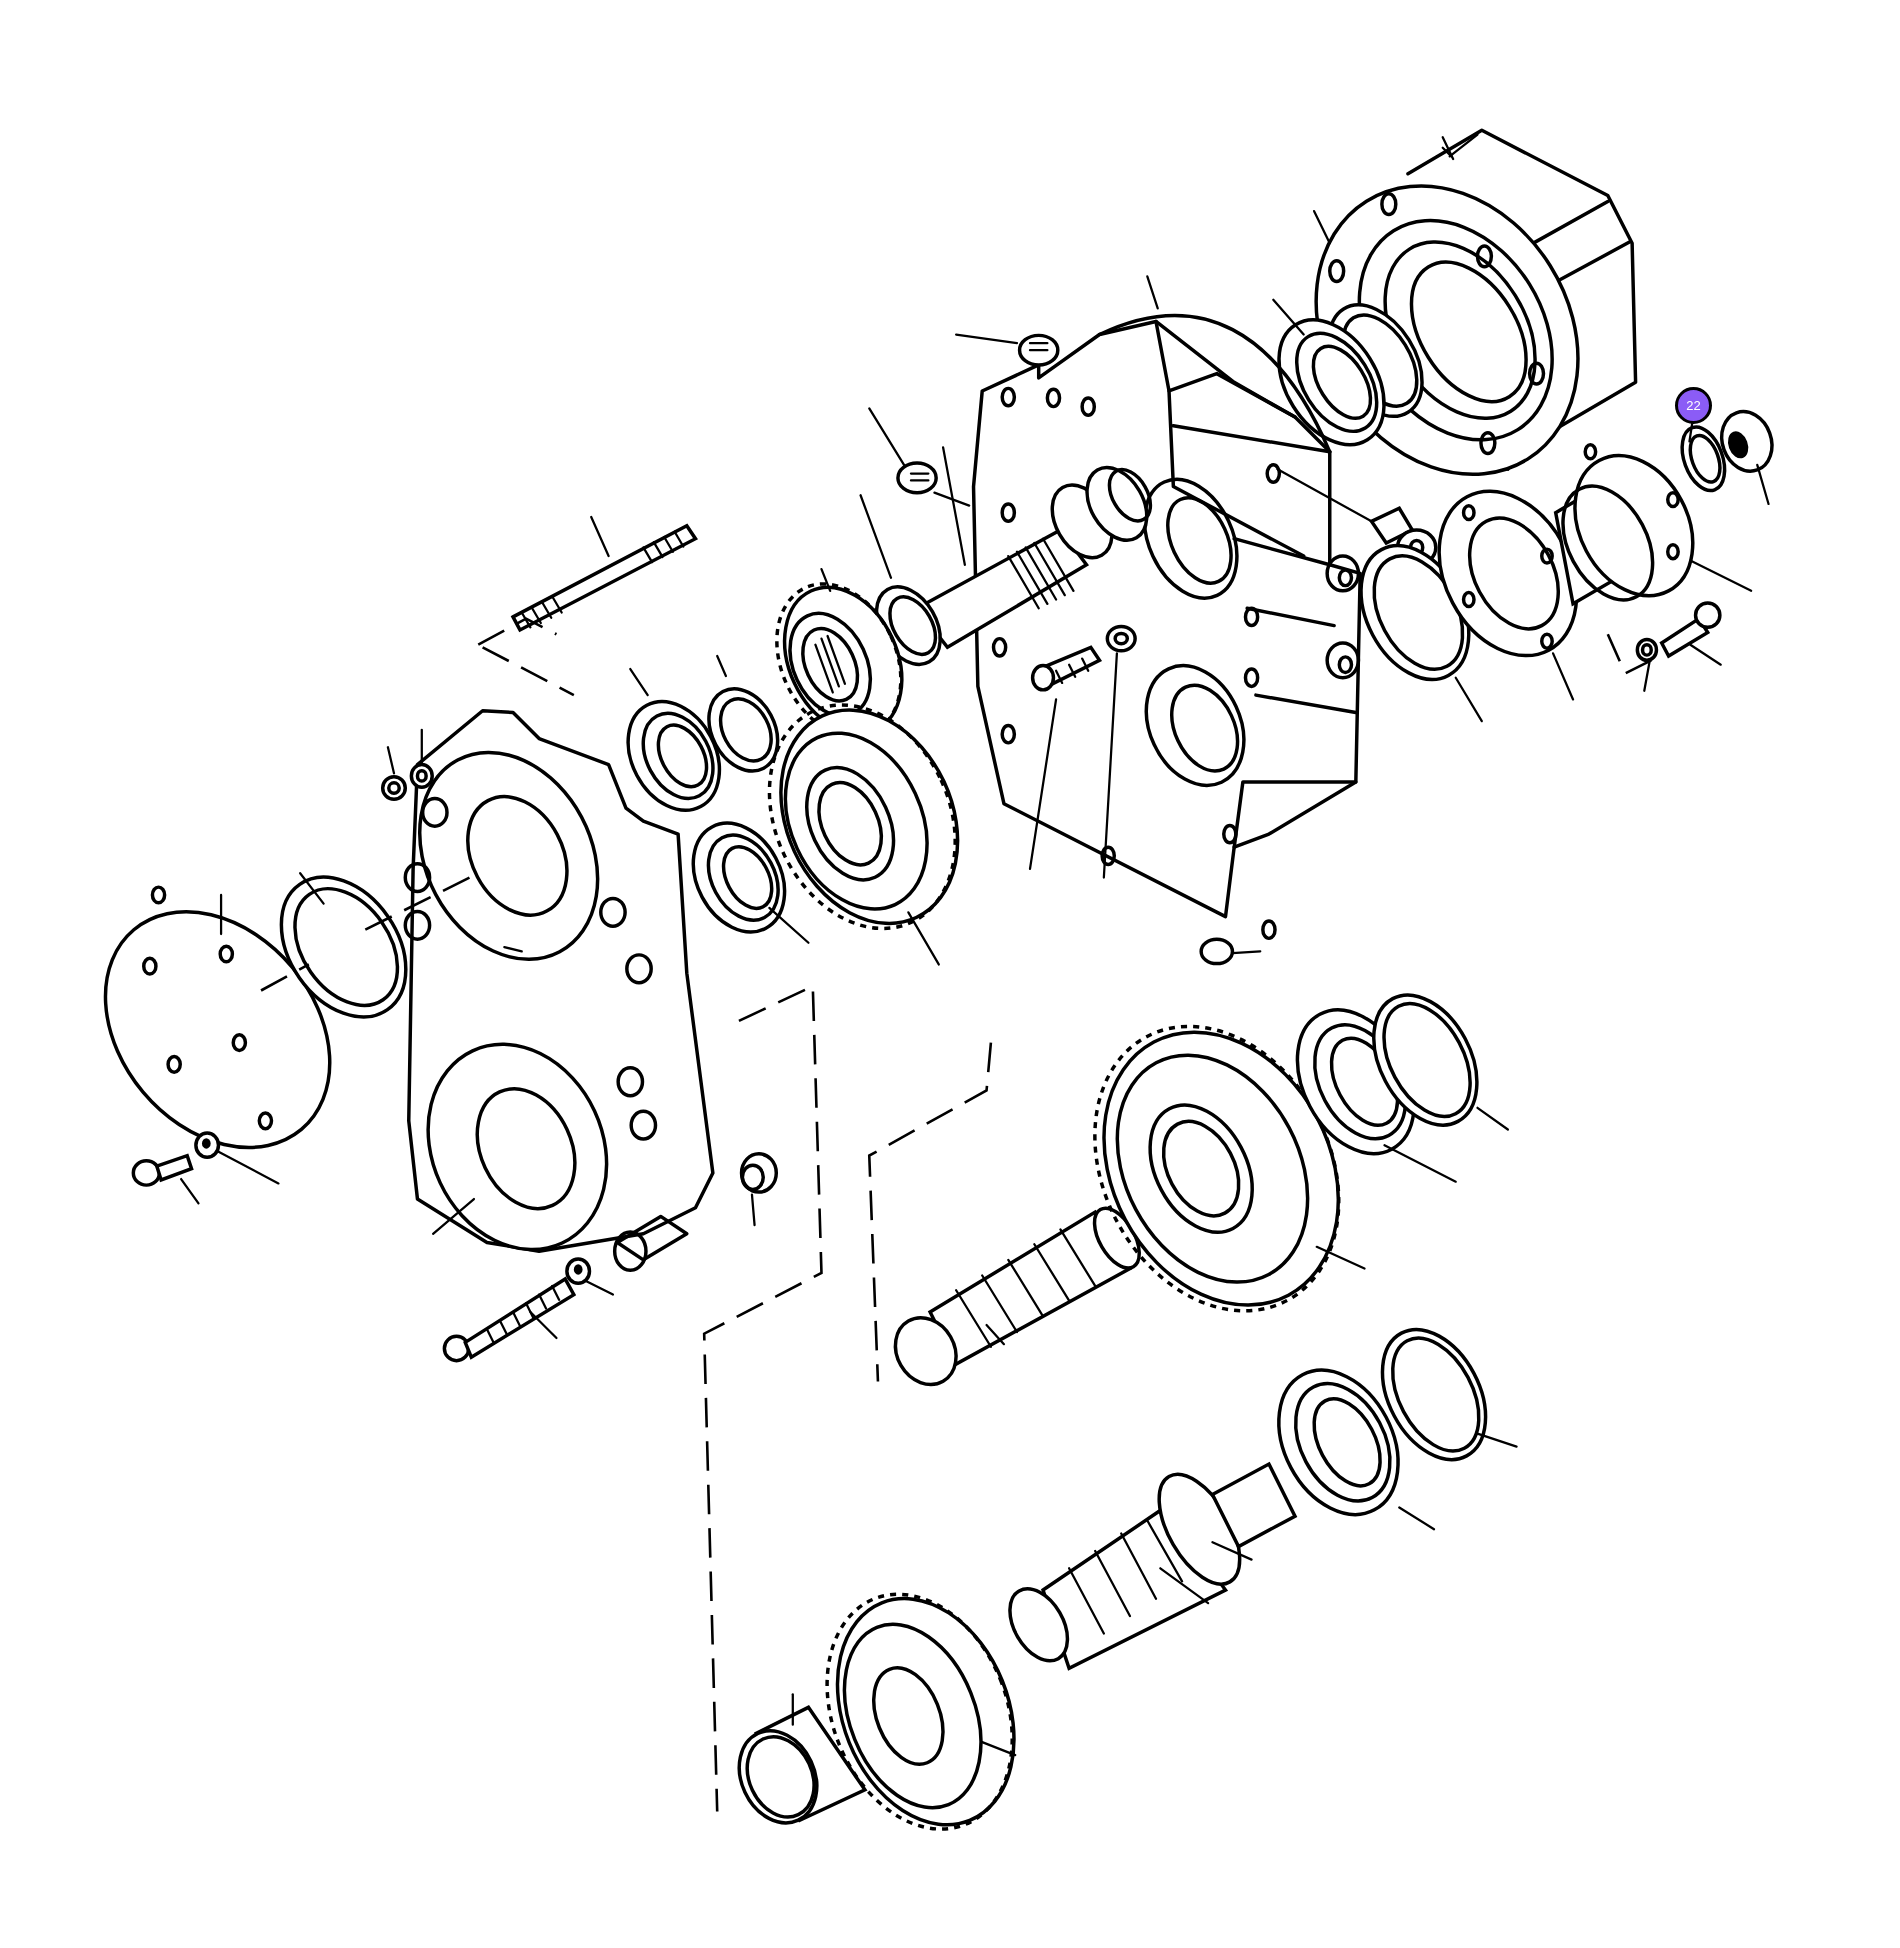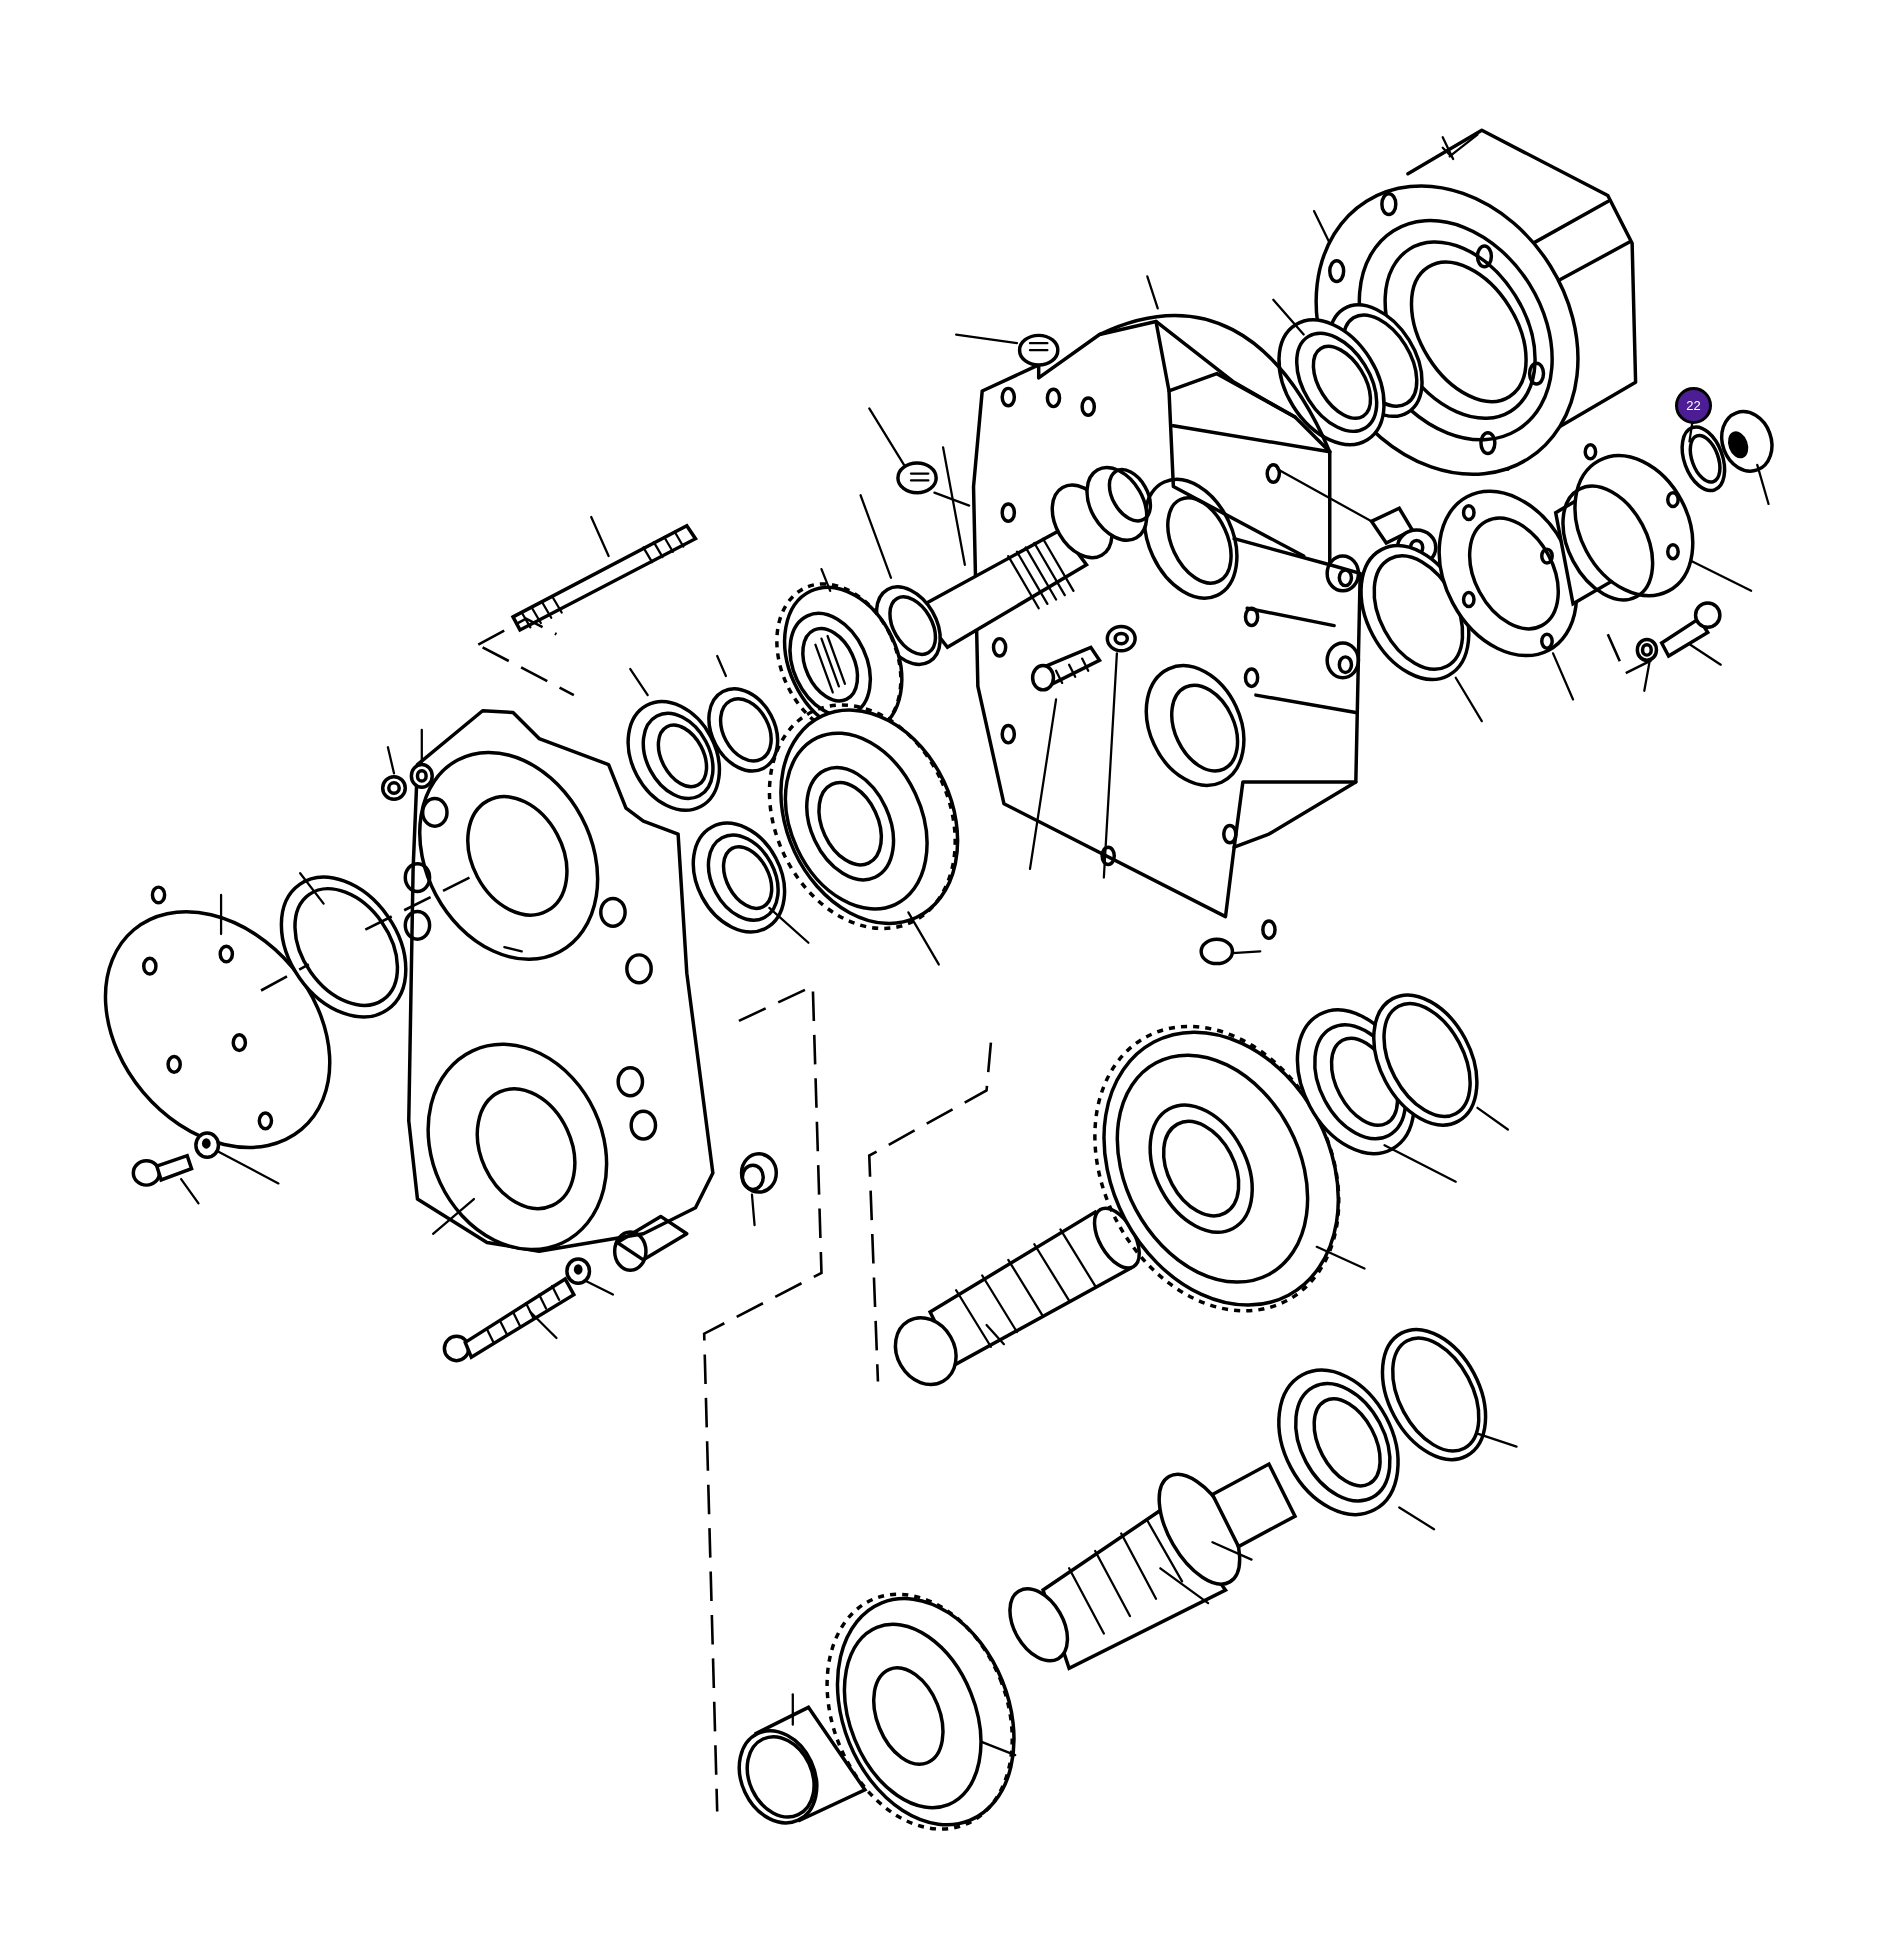--- a/index.html
+++ b/index.html
@@ -358,16 +358,16 @@
     <ellipse class="fillw" cx="1965" cy="708" rx="14" ry="14"></ellipse>
   </g>
   <g>
     <ellipse class="fillw" cx="1895" cy="748" rx="11" ry="12"></ellipse>
     <ellipse class="ln" cx="1895" cy="748" rx="5" ry="6"></ellipse>
   </g>
   <line class="thin" x1="1945" y1="742" x2="1980" y2="765"></line>
   <line class="thin" x1="1898" y1="762" x2="1892" y2="795"></line>
 </svg>
 
-<div class="callout" style="left:1675px; top:387px; background:#4c1d95;">
+<div class="callout" style="left:1675px; top:387px; background:#8b5cf6;">
   <span>22</span>
 </div>
 
 
 </body></html>

